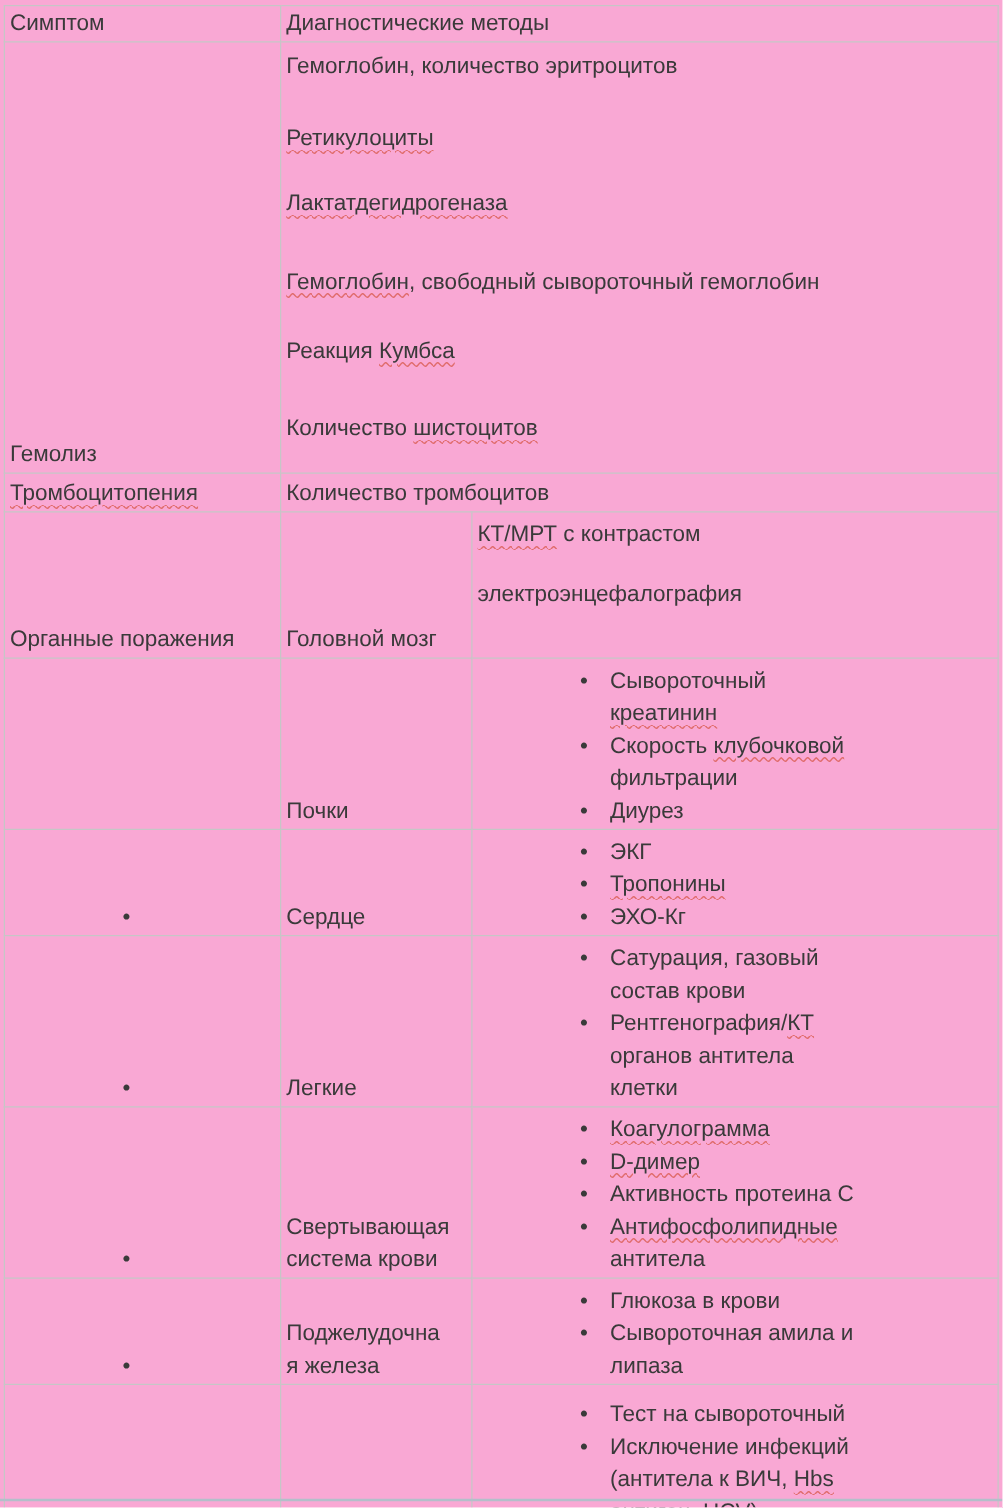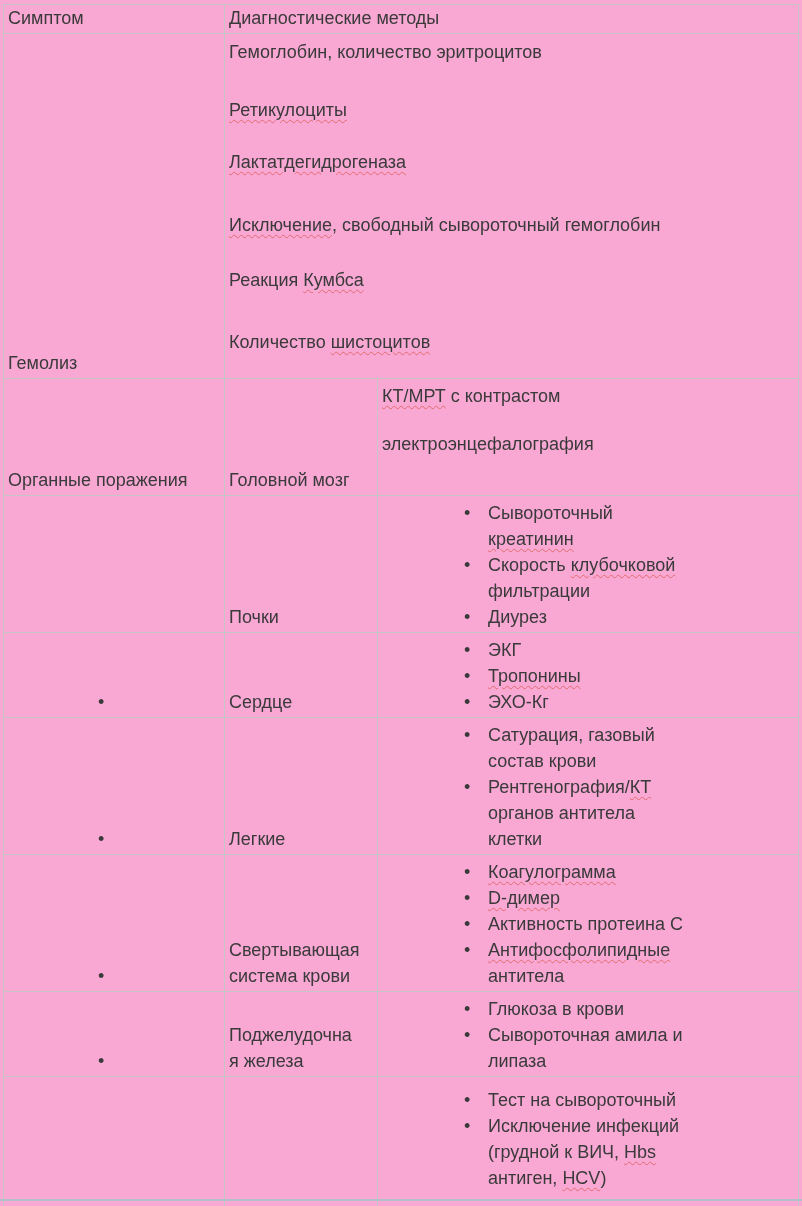--- a/index.html
+++ b/index.html
@@ -80,26 +80,34 @@
     </tr>
 
     <tr class="r-hemo">
       <td class="c-sym">
             <div class="line plain"><span>Гемолиз</span></div>
           </td>
       <td colspan="2" class="c-met">
             <div class="line plain"><span>Гемоглобин, количество эритроцитов</span></div>
             <div class="line plain" style="margin-top: 32px;"><span class="sq">Ретикулоциты</span></div>
             <div class="line plain" style="margin-top: 26px;"><span class="sq">Лактатдегидрогеназа</span></div>
-            <div class="line plain" style="margin-top: 37px;"><span class="sq">Исключение</span><span>, свободный сывороточный гемоглобин</span></div>
+            <div class="line plain" style="margin-top: 37px;"><span class="sq">Гемоглобин</span><span>, свободный сывороточный гемоглобин</span></div>
             <div class="line plain" style="margin-top: 29px;"><span>Реакция </span><span class="sq">Кумбса</span></div>
             <div class="line plain" style="margin-top: 36px;"><span>Количество </span><span class="sq">шистоцитов</span></div>
           </td>
     </tr>
 
+    <tr class="r-thrombo">
+      <td class="c-sym">
+            <div class="line plain"><span class="sq">Тромбоцитопения</span></div>
+          </td>
+      <td colspan="2" class="c-sym">
+            <div class="line plain"><span>Количество тромбоцитов</span></div>
+          </td>
+    </tr>
 
     <tr class="r-brain">
       <td class="c-sym">
             <div class="line plain"><span>Органные поражения</span></div>
           </td>
       <td class="c-org">
             <div class="line plain"><span>Головной мозг</span></div>
           </td>
       <td class="c-met">
             <div class="line plain"><span class="sq">КТ/МРТ</span><span> с контрастом</span></div>
@@ -182,21 +190,21 @@
             <div class="line cont"><span>липаза</span></div>
           </td>
     </tr>
 
     <tr class="r-special">
       <td class="c-sym"></td>
       <td class="c-org"></td>
       <td class="c-met">
             <div class="line bullet"><span class="bullet-icon">•</span><span>Тест на сывороточный</span></div>
             <div class="line bullet"><span class="bullet-icon">•</span><span>Исключение инфекций</span></div>
-            <div class="line cont"><span>(грудной к ВИЧ, </span><span class="sq">Hbs</span></div>
+            <div class="line cont"><span>(антитела к ВИЧ, </span><span class="sq">Hbs</span></div>
             <div class="line cont"><span>антиген, </span><span class="sq">HCV</span><span>)</span></div>
           </td>
     </tr>
   </tbody>
     </table>
 
   <div class="bottom-edge"></div>
 </div>
 
 </body></html>

